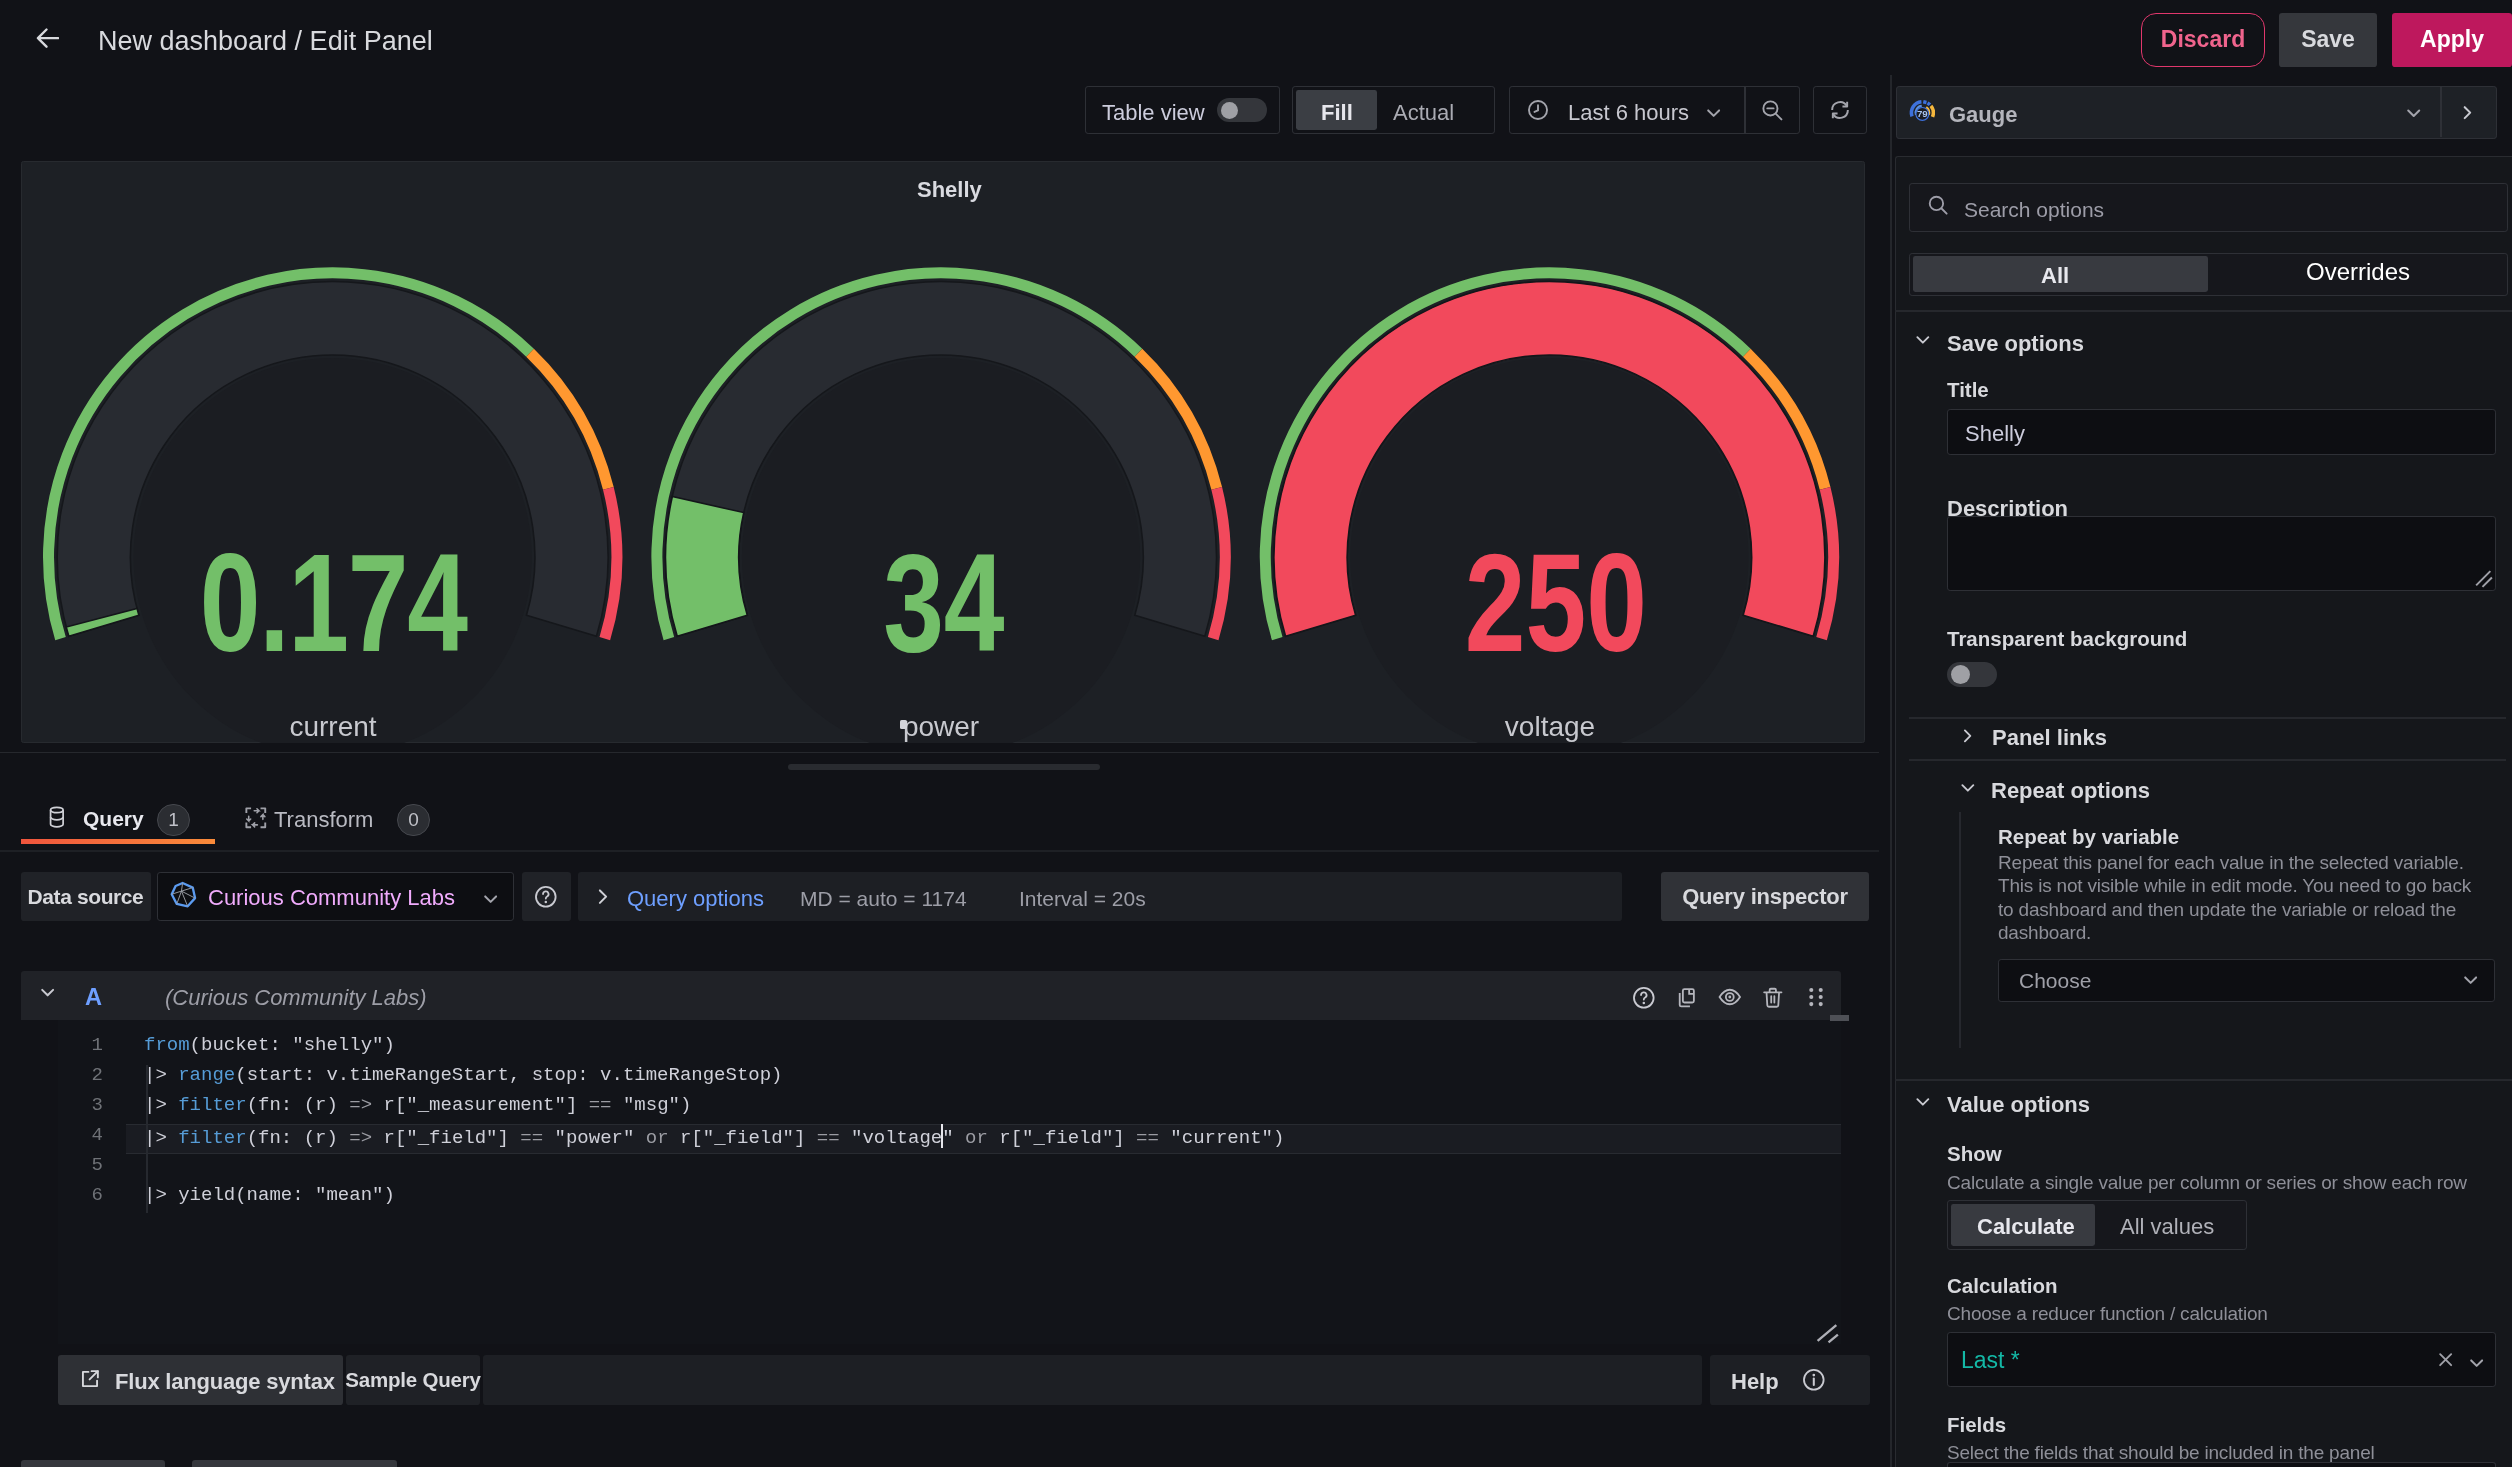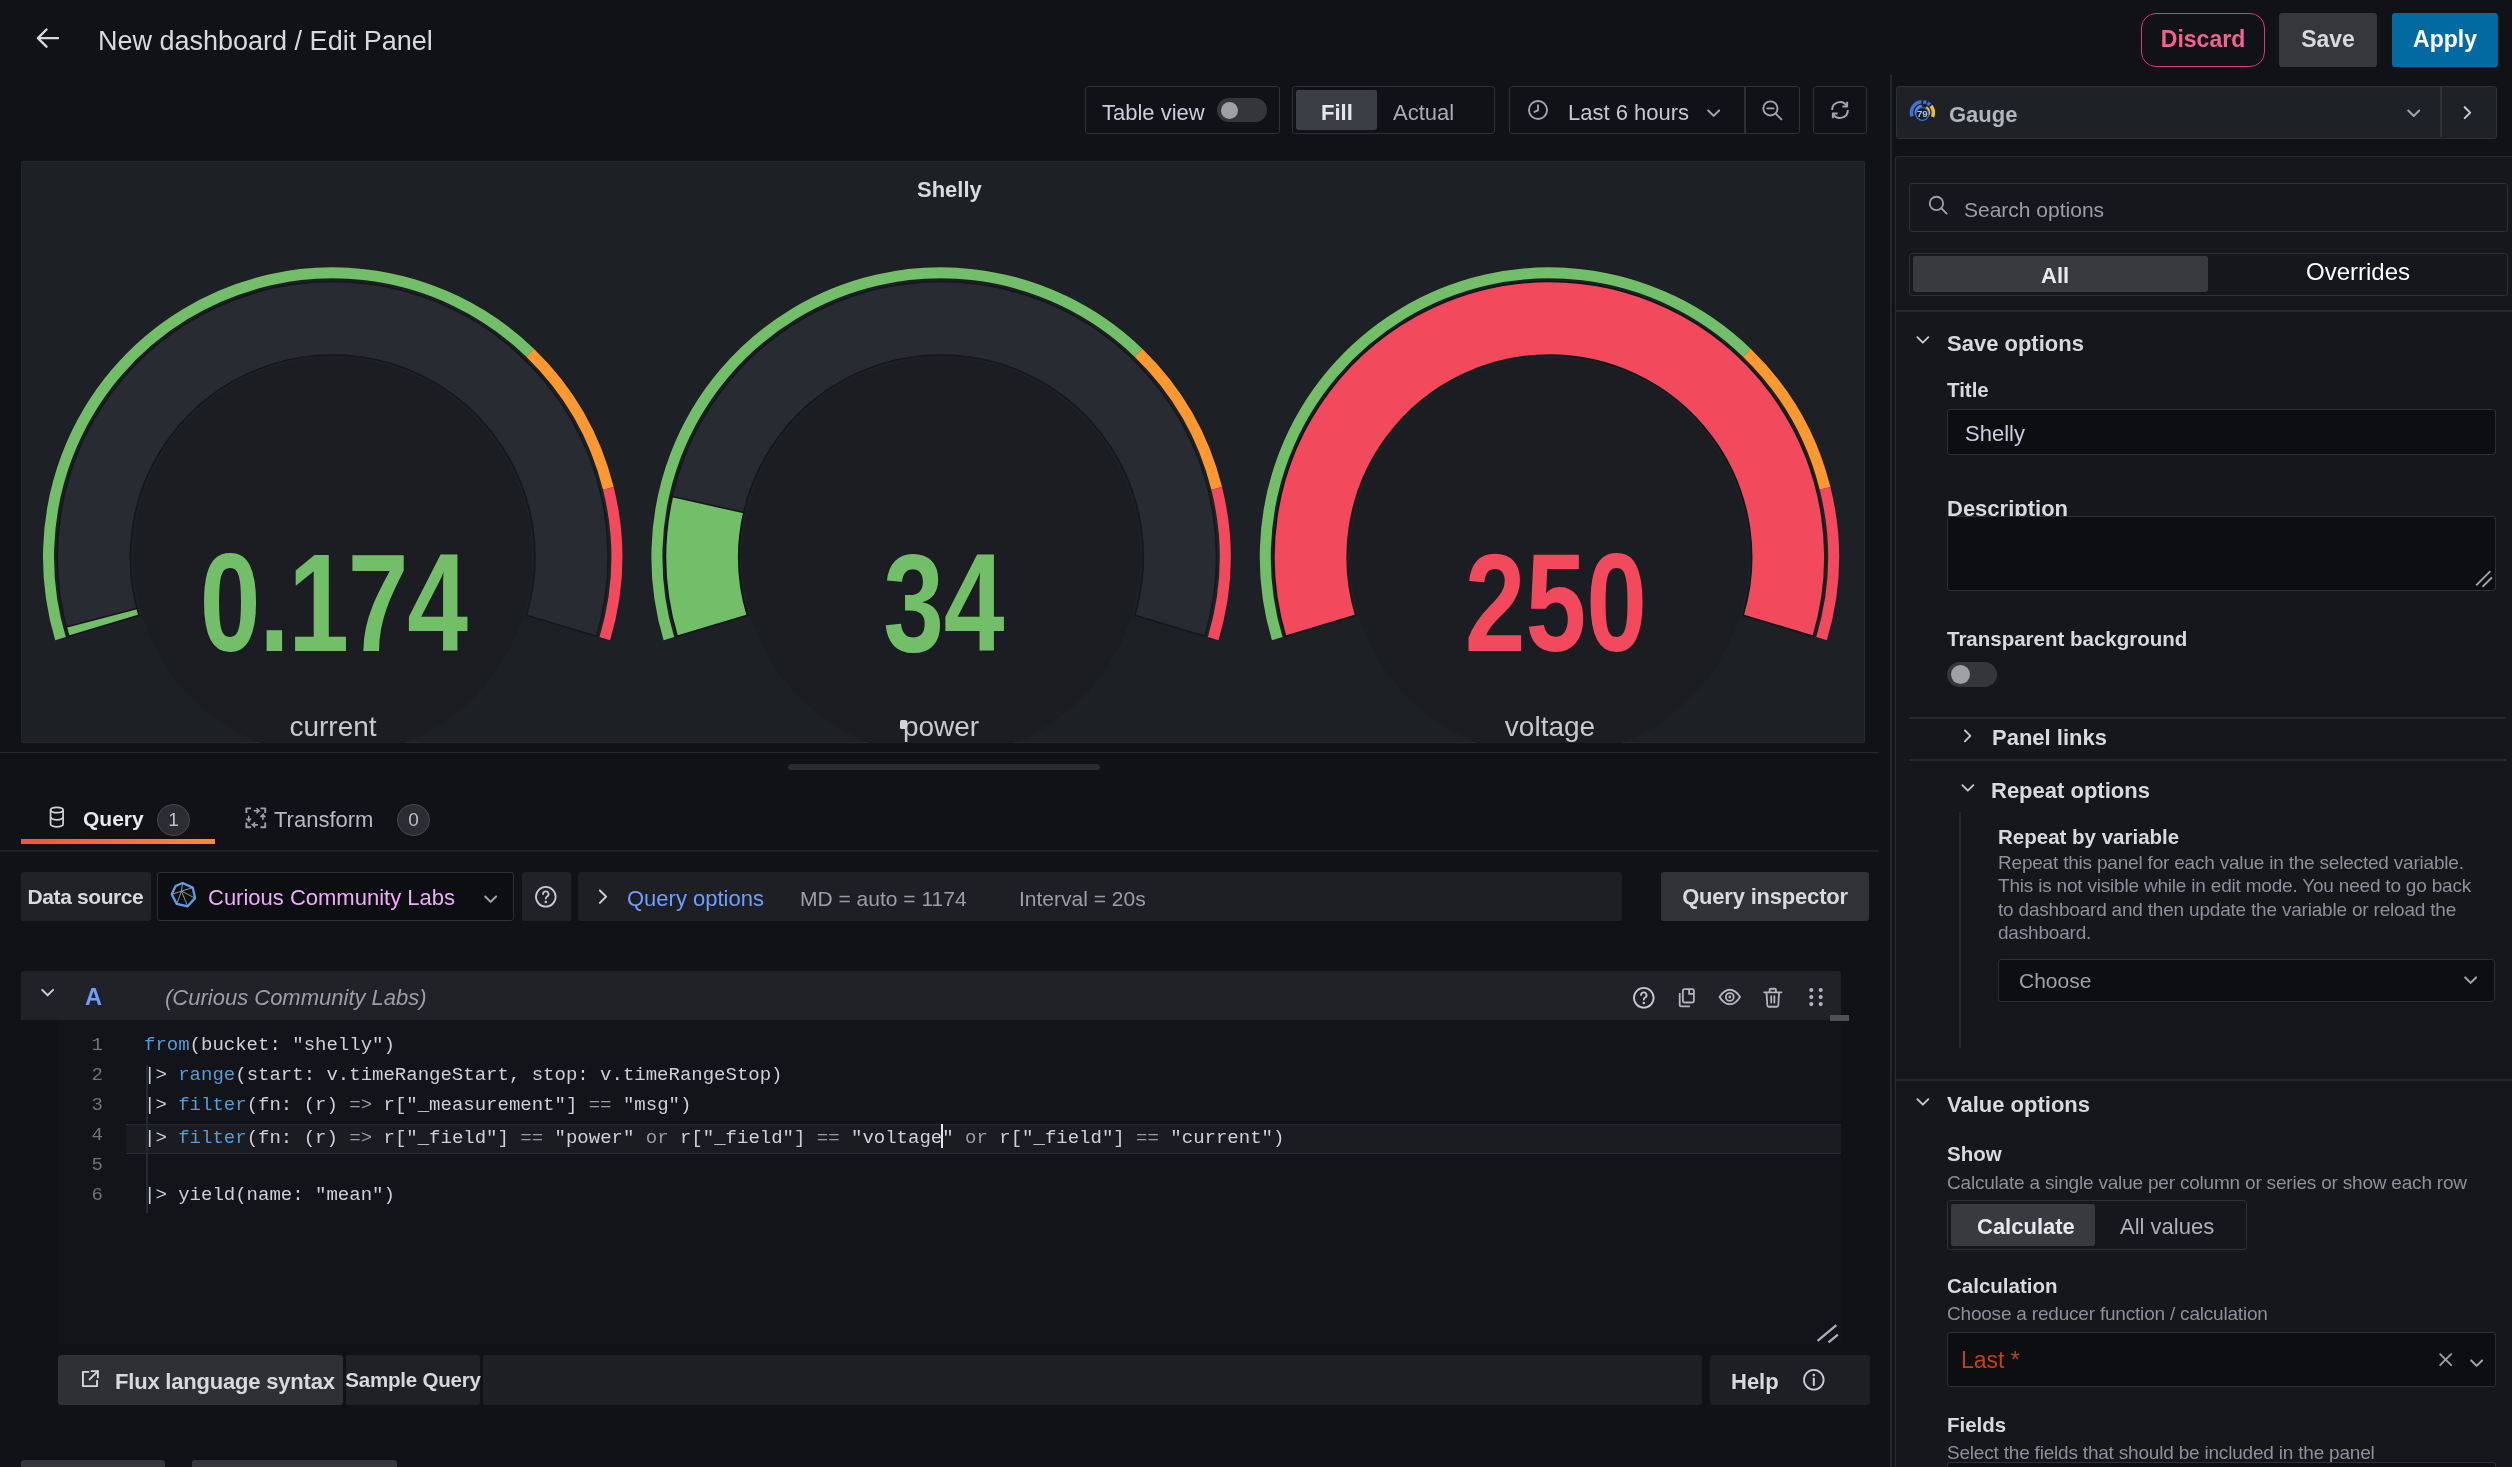--- a/index.html
+++ b/index.html
@@ -9,21 +9,21 @@
 .mono{font-family:"Liberation Mono",monospace}
 </style></head><body>
 <div id="root">
 
 <svg class="abs" style="left:34px;top:26px;" width="25" height="25" viewBox="0 0 32 32" fill="none">
       <path d="M16 4.5 L5 15.5 L16 26.5 M5 15.5 H31" stroke="#D8D9DD" stroke-width="3" stroke-linecap="round" stroke-linejoin="round"></path>
     </svg>
 <div class="txt" style="left:98px;top:26px;font-size:27px;color:#D8D9DD">New dashboard / Edit Panel</div>
 <div class="abs" style="left:2141px;top:12.6px;width:124px;height:54px;border:1.6px solid #E0376C;border-radius:15px;color:#F0648D;font-size:23px;font-weight:bold;white-space:nowrap;display:flex;align-items:center;justify-content:center">Discard</div>
 <div class="abs" style="left:2279px;top:12.6px;width:98px;height:54px;background:#35373C;border-radius:3.1px;color:#D8D9DD;font-size:23px;font-weight:bold;white-space:nowrap;display:flex;align-items:center;justify-content:center">Save</div>
-<div class="abs" style="left:2392px;top:12.6px;width:106px;height:54px;background:#0369a1;border-radius:3.1px;color:#FFFFFF;font-size:23px;font-weight:bold;white-space:nowrap;display:flex;align-items:center;justify-content:center">Apply</div>
+<div class="abs" style="left:2392px;top:12.6px;width:120px;height:54px;background:#be185d;border-radius:3.1px;color:#FFFFFF;font-size:23px;font-weight:bold;white-space:nowrap;display:flex;align-items:center;justify-content:center">Apply</div>
 <div class="abs" style="left:1085px;top:86px;width:195px;height:48px;border:1.6px solid #2E3036;border-radius:3.1px"></div>
 <div class="txt" style="left:1102px;top:100px;font-size:22px;color:#CCCCDC">Table view</div>
 <div class="abs" style="left:1217px;top:98px;width:50px;height:23.6px;background:#34363B;border-radius:12.6px"></div>
 <div class="abs" style="left:1221px;top:102px;width:17.3px;height:17.3px;background:#9FA0A5;border-radius:50%"></div>
 <div class="abs" style="left:1292px;top:86px;width:203px;height:48px;border:1.6px solid #2E3036;border-radius:3.1px"></div>
 <div class="abs" style="left:1296px;top:90px;width:81px;height:40px;background:#3B3E44;border-radius:2.4px"></div>
 <div class="txt" style="left:1321px;top:100px;font-size:22px;font-weight:bold;color:#E6E6EC">Fill</div>
 <div class="txt" style="left:1393px;top:100px;font-size:22px;color:#AAABB3">Actual</div>
 <div class="abs" style="left:1509px;top:86px;width:291px;height:48px;border:1.6px solid #2E3036;border-radius:3.1px"></div>
 <div class="abs" style="left:1744px;top:86px;width:1.6px;height:48px;background:#2E3036"></div>
@@ -283,21 +283,21 @@
 <div class="txt b" style="left:1947px;top:1092px;font-size:22px;color:#D8D9DD">Value options</div>
 <div class="txt b" style="left:1947px;top:1142px;font-size:20.5px;color:#D8D9DD">Show</div>
 <div class="txt" style="left:1947px;top:1172px;font-size:19px;color:#8E8F98;letter-spacing:-0.2px">Calculate a single value per column or series or show each row</div>
 <div class="abs" style="left:1947px;top:1200px;width:300px;height:50px;border:1.6px solid #2E3036;border-radius:3.1px;background:#16171C"></div>
 <div class="abs" style="left:1951px;top:1204px;width:144px;height:42px;background:#383A40;border-radius:2.4px"></div>
 <div class="txt b" style="left:1977px;top:1214px;font-size:22px;color:#E8E8EE">Calculate</div>
 <div class="txt" style="left:2120px;top:1214px;font-size:22px;color:#B0B1B8">All values</div>
 <div class="txt b" style="left:1947px;top:1274px;font-size:20.5px;color:#D8D9DD">Calculation</div>
 <div class="txt" style="left:1947px;top:1303px;font-size:19px;color:#8E8F98;letter-spacing:-0.2px">Choose a reducer function / calculation</div>
 <div class="abs" style="left:1947px;top:1332px;width:549px;height:55px;background:#0D0E12;border:1.6px solid #2E3036;border-radius:3.1px"></div>
-<div class="txt" style="left:1961px;top:1347px;font-size:23px;color:#c2410c">Last *</div>
+<div class="txt" style="left:1961px;top:1347px;font-size:23px;color:#14b8a6">Last *</div>
 <svg class="abs" style="left:2437px;top:1351px;" width="17.3" height="17.3" viewBox="0 0 22 22" fill="none">
       <path d="M4 4 L18 18 M18 4 L4 18" stroke="#9FA0A8" stroke-width="2.4" stroke-linecap="round"></path>
     </svg>
 <svg class="abs" style="left:2468px;top:1355px;" width="17.3" height="14" viewBox="0 0 22 18" fill="none">
       <path d="M4 7 L11 14 L18 7" stroke="#A3A4AC" stroke-width="2.6" stroke-linecap="round" stroke-linejoin="round"></path>
     </svg>
 <div class="txt b" style="left:1947px;top:1413px;font-size:20.5px;color:#D8D9DD">Fields</div>
 <div class="txt" style="left:1947px;top:1442px;font-size:19px;color:#8E8F98;letter-spacing:-0.2px">Select the fields that should be included in the panel</div>
 <div class="abs" style="left:1947px;top:1462px;width:549px;height:4.7px;background:#0D0E12;border:1.6px solid #2E3036;border-bottom:none;border-radius:3.1px 3.1px 0 0"></div>
 </div>

